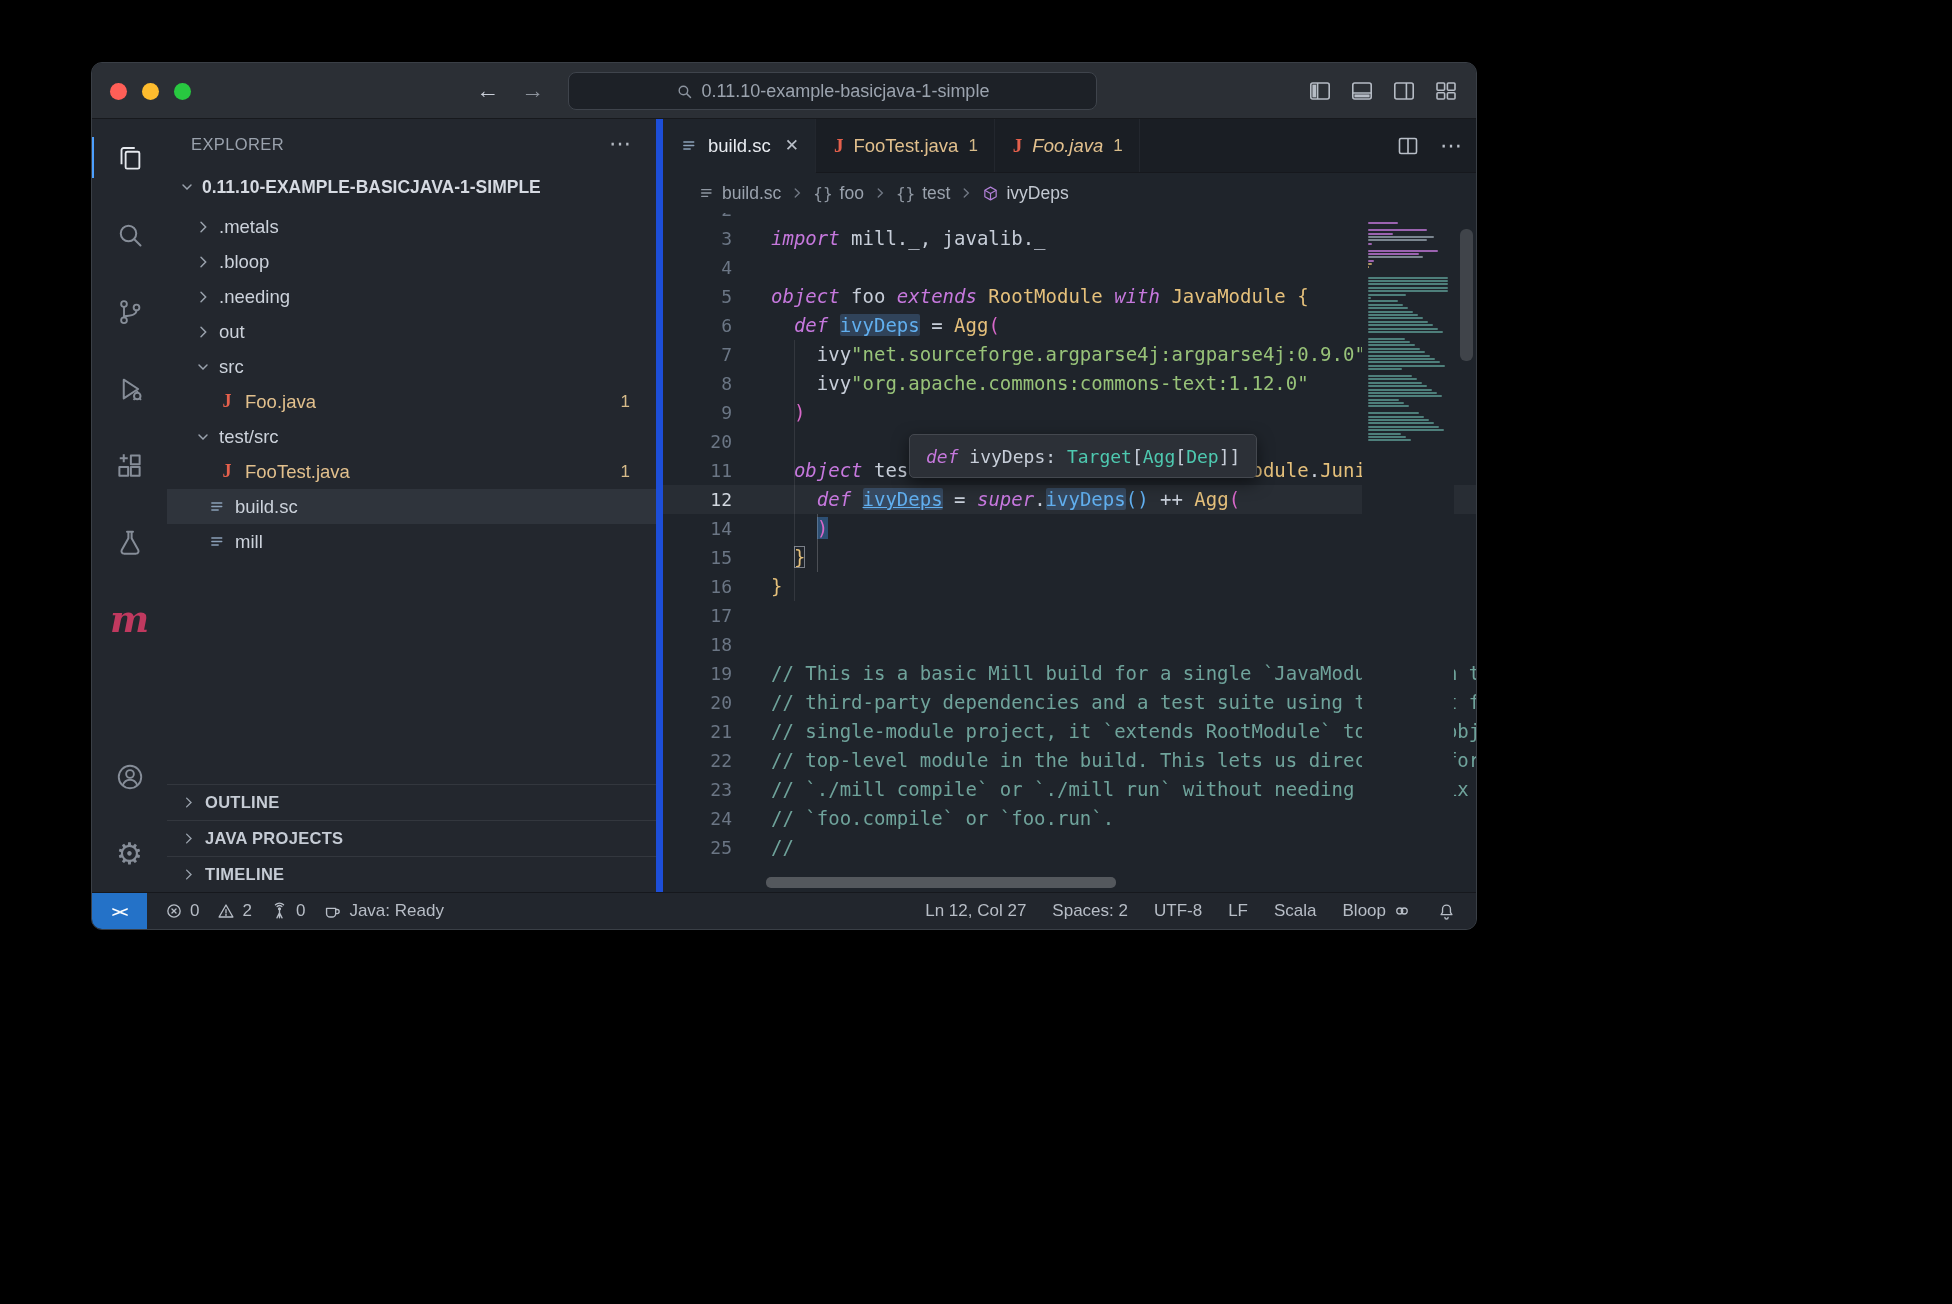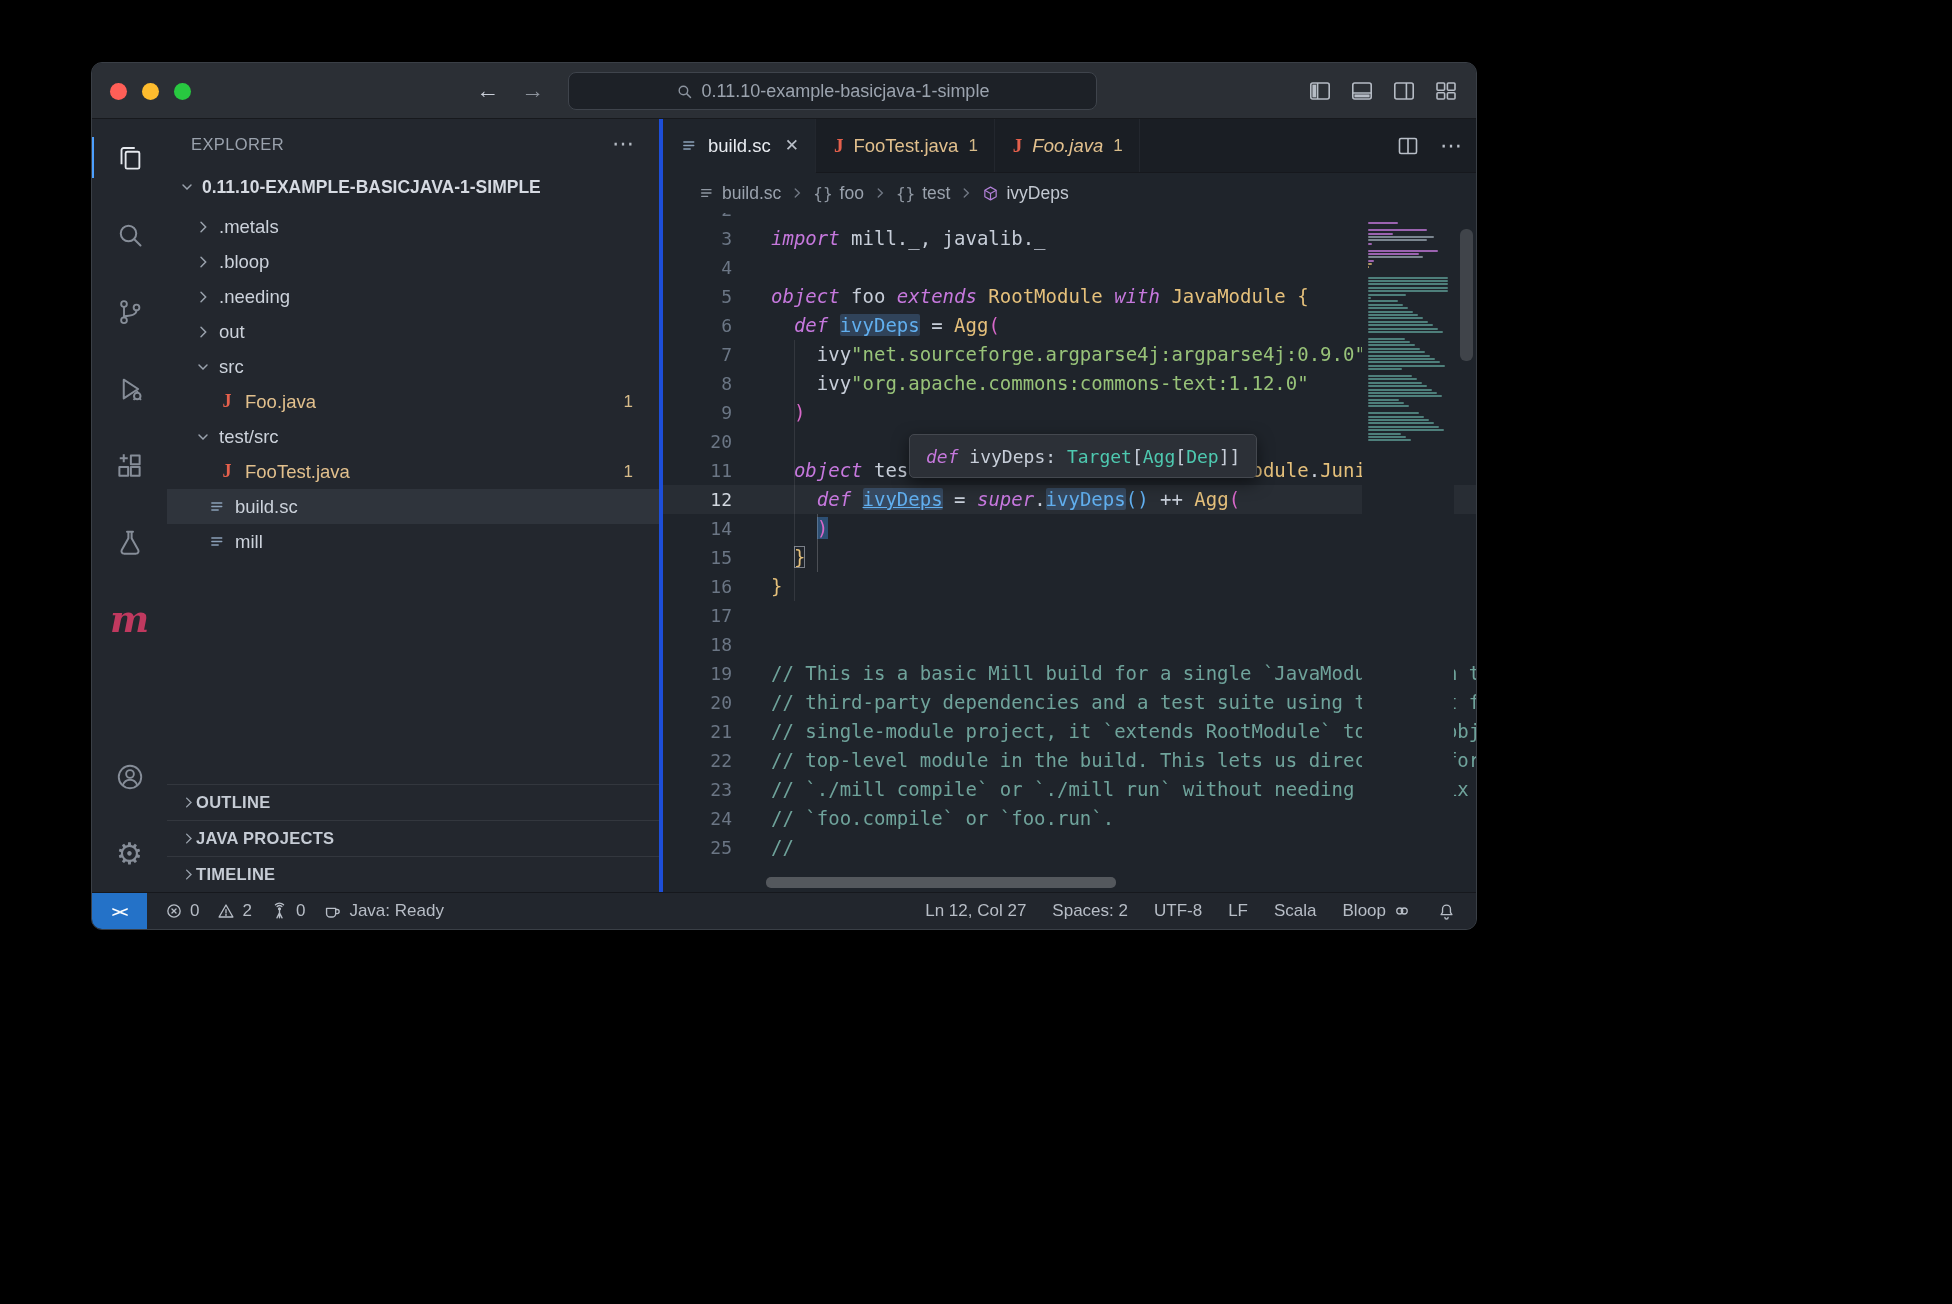--- a/index.html
+++ b/index.html
@@ -30,37 +30,37 @@
   
   .activitybar{width:75px;background:#23272e;display:flex;flex-direction:column;position:relative;flex:none;}
   .ab-item{height:77px;display:flex;align-items:center;justify-content:center;color:#868d98;position:relative;}
   .ab-item.active{color:#e6e9ee;}
   .ab-item.active::before{content:"";position:absolute;left:0;top:18px;bottom:18px;width:2px;background:#4da0ff;}
   .ab-bottom{margin-top:auto;display:flex;flex-direction:column;}
   .gear-glyph{font-family:"DejaVu Sans",sans-serif;font-size:30px;line-height:1;}
   .mill-glyph{font-family:"DejaVu Serif",serif;font-style:italic;font-weight:800;font-size:37px;color:#c0395f;line-height:1;}
 
   
-  .sidebar{width:496px;background:#23272e;border-right:4px solid #1d4ed8;position:relative;flex:none;}
+  .sidebar{width:496px;background:#23272e;border-right:7px solid #1d4ed8;position:relative;flex:none;}
   .sb-header{height:50px;display:flex;align-items:center;padding:0 24px;color:#9aa2ad;font-size:16.5px;letter-spacing:.4px;}
   .sb-header .more{margin-left:auto;font-size:22px;color:#b3b9c2;letter-spacing:1px;}
   .root-row{height:36px;display:flex;align-items:center;gap:7px;padding-left:12px;
             font-weight:700;font-size:17.5px;color:#d6dae2;}
   .tree{padding-top:4px;}
   .xrow{height:35px;display:flex;align-items:center;gap:8px;font-size:18.5px;color:#ccd2db;position:relative;}
   .xrow.selected{background:#2f343c;}
   .xrow .chev{display:flex;color:#9aa2ad;flex:none;}
   .xrow .ficon{flex:none;display:flex;align-items:center;justify-content:center;width:20px;}
   .ficon.java{color:#e5604c;font-weight:700;font-size:18px;font-family:"Liberation Serif",serif;}
   .ficon.sc{color:#8ba0b8;}
   .xlabel.modified{color:#e2c08d;}
   .xrow .right{margin-left:auto;margin-right:26px;color:#d8bc8a;font-size:17px;}
   .dot{width:8px;height:8px;border-radius:50%;background:#cfa968;}
   .sections{position:absolute;left:0;right:0;bottom:0;}
-  .section{height:36px;border-top:1px solid #33373e;display:flex;align-items:center;
+  .section{height:36px;border-top:1px solid #33373e;display:flex;align-items:center;gap:9px;
            padding-left:14px;color:#c6ccd5;font-size:16.5px;font-weight:700;letter-spacing:.3px;}
   .section .chev{display:flex;color:#9aa2ad;}
 
   
   .editor-area{flex:1;position:relative;background:#1f242b;overflow:hidden;}
   .tabbar{height:54px;background:#1a1e24;display:flex;border-bottom:1px solid #16181d;position:relative;}
   .tab{display:flex;align-items:center;gap:10px;padding:0 16px 0 18px;font-size:18.5px;color:#9aa2ad;
        background:#1a1e24;border-right:1px solid #23272e;position:relative;}
   .tab.active{background:#1f242b;color:#e9ecf1;box-shadow:0 1px 0 #1f242b;}
   .tab .tlabel.modified{color:#e2c08d;}

